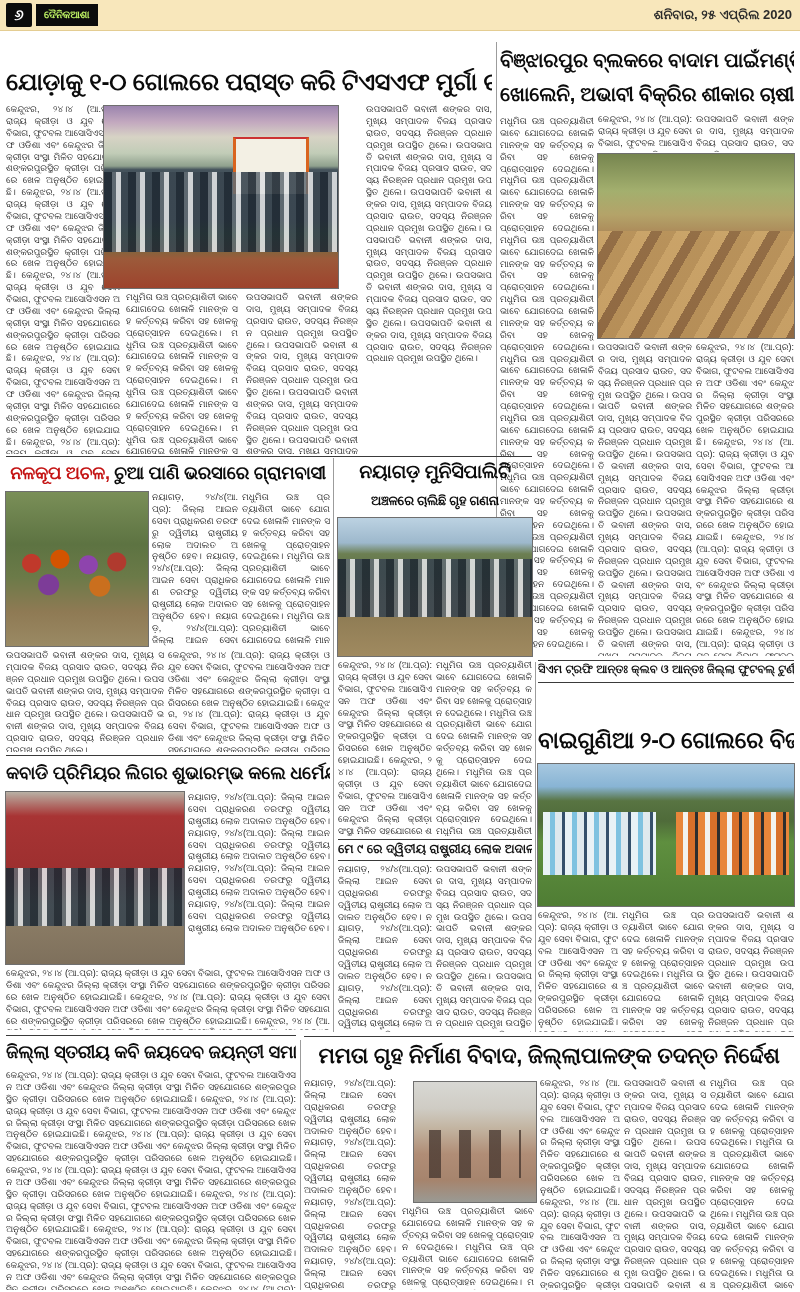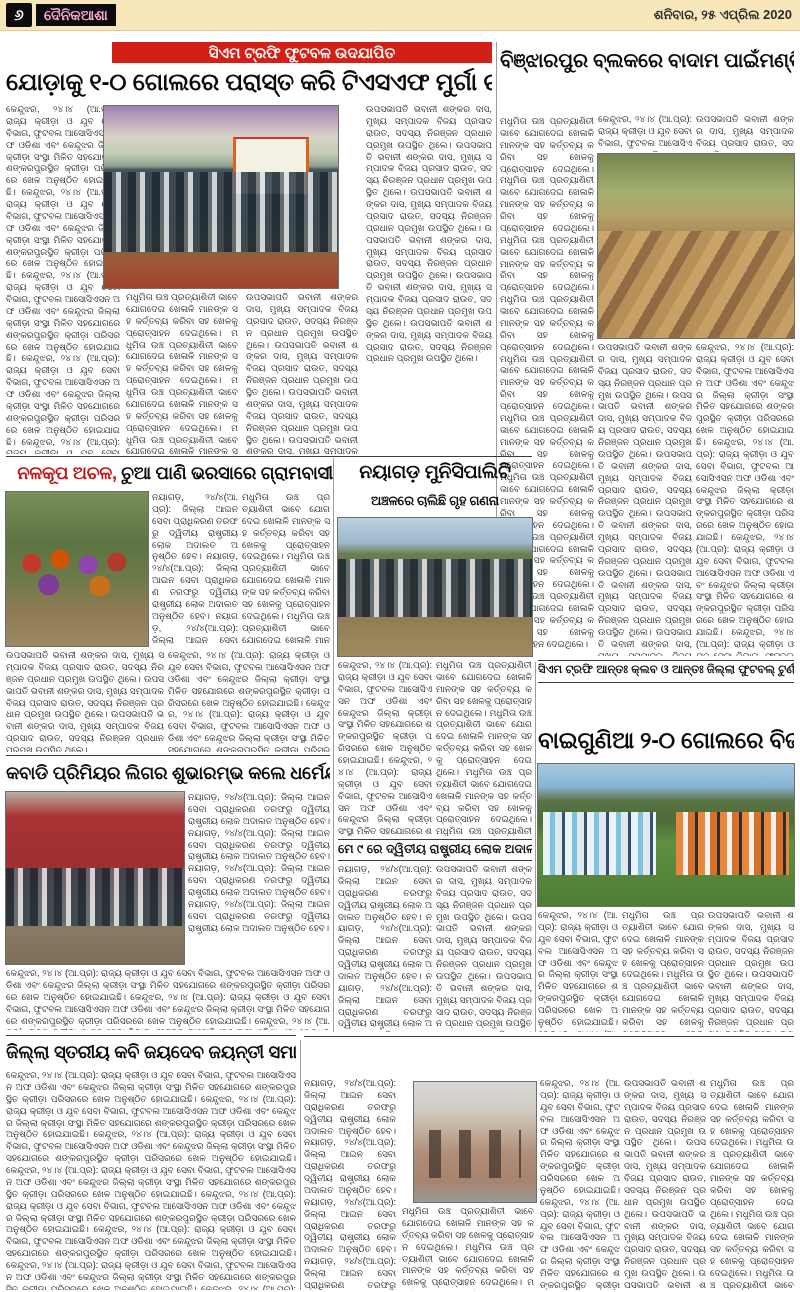--- a/index.html
+++ b/index.html
@@ -3,22 +3,22 @@
 <meta charset="utf-8">
 <style>
   html,body{margin:0;padding:0;background:#ffffff;}
   .page{position:relative;width:800px;height:1292px;background:#ffffff;overflow:hidden;
         font-family:"Liberation Sans","DejaVu Sans",sans-serif;color:#1a1a1a;}
   .abs{position:absolute;}
   
   .topbar{position:absolute;left:0;top:0;width:800px;height:30px;background:#f8e7bb;border-bottom:1px solid #e4cd92;}
   .logo-sq{position:absolute;left:6px;top:3px;width:26px;height:24px;background:#0c0c0c;color:#fff;
            font-weight:bold;font-size:15px;display:flex;align-items:center;justify-content:center;border-radius:2px;}
-  .name-box{position:absolute;left:36px;top:4px;height:22px;padding:0 8px;background:#0c0c0c;color:#f9a8d4;
-            font-weight:bold;font-size:14px;display:flex;align-items:center;white-space:nowrap;}
+  .name-box{position:absolute;left:36px;top:4px;height:22px;padding:0 8px;background:#0c0c0c;color:#bef264;
+            font-weight:bold;font-size:10px;display:flex;align-items:center;white-space:nowrap;}
   .date-txt{position:absolute;right:8px;top:7px;width:300px;text-align:right;font-size:13px;font-weight:bold;color:#2b2b2b;white-space:nowrap;}
   
   .bodytxt{font-size:9px;line-height:1.32;color:#202020;text-align:justify;overflow:hidden;word-break:break-all;}
   .h1line{font-weight:bold;color:#0b0b0b;white-space:nowrap;overflow:hidden;text-align:center;letter-spacing:-0.3px;}
   .kickerA{background:#d32017;color:#ffffff;font-weight:bold;font-size:15px;display:flex;align-items:center;justify-content:center;white-space:nowrap;overflow:hidden;}
   .kickerE{font-weight:bold;font-size:11.5px;text-align:center;white-space:nowrap;overflow:hidden;color:#111;}
   .subheadD{font-weight:bold;font-size:12.5px;text-align:center;white-space:nowrap;overflow:hidden;color:#111;}
   .hr{position:absolute;height:1px;background:#3a3a3a;}
   .vr{position:absolute;width:1px;background:#9c9c9c;}
   
@@ -57,48 +57,48 @@
   <div class="topbar">
     <div class="logo-sq">
       <span>୬</span>
     </div>
     <div class="name-box">
       <span>ଦୈନିକଆଶା</span>
     </div>
     <div class="date-txt">ଶନିବାର, ୨୫ ଏପ୍ରିଲ 2020</div>
   </div>
 
-  <div class="abs kickerA" style="left:112px;top:42px;width:380px;height:21px;">ସିଏମ ଟ୍ରଫି ଫୁଟବଳ ଉଦଯାପିତ</div>
   <div class="abs h1line" style="left:6px;top:64px;width:486px;height:36px;font-size:24px;line-height:36px;">ଯୋଡ଼ାକୁ ୧-୦ ଗୋଲରେ ପରାସ୍ତ କରି ଟିଏସଏଫ ମୁର୍ଗା ଚମ୍ପିଆନ</div>
 
   <div class="abs bodytxt" style="left:6px;top:104px;width:114px;height:350px;">କେନ୍ଦୁଝର, ୨୪।୪ (ଆ.ପ୍ର): ରାଜ୍ୟ କ୍ରୀଡ଼ା ଓ ଯୁବ ସେବା ବିଭାଗ, ଫୁଟବଲ ଆସୋସିଏସନ ଅଫ ଓଡିଶା ଏବଂ କେନ୍ଦୁଝର ଜିଲ୍ଲା କ୍ରୀଡ଼ା ସଂସ୍ଥା ମିଳିତ ସହଯୋଗରେ ଶଙ୍କରପୁରସ୍ଥିତ କ୍ରୀଡ଼ା ପରିସରରେ ଖେଳ ଅନୁଷ୍ଠିତ ହୋଇଯାଇଛି। କେନ୍ଦୁଝର, ୨୪।୪ (ଆ.ପ୍ର): ରାଜ୍ୟ କ୍ରୀଡ଼ା ଓ ଯୁବ ସେବା ବିଭାଗ, ଫୁଟବଲ ଆସୋସିଏସନ ଅଫ ଓଡିଶା ଏବଂ କେନ୍ଦୁଝର ଜିଲ୍ଲା କ୍ରୀଡ଼ା ସଂସ୍ଥା ମିଳିତ ସହଯୋଗରେ ଶଙ୍କରପୁରସ୍ଥିତ କ୍ରୀଡ଼ା ପରିସରରେ ଖେଳ ଅନୁଷ୍ଠିତ ହୋଇଯାଇଛି। କେନ୍ଦୁଝର, ୨୪।୪ (ଆ.ପ୍ର): ରାଜ୍ୟ କ୍ରୀଡ଼ା ଓ ଯୁବ ସେବା ବିଭାଗ, ଫୁଟବଲ ଆସୋସିଏସନ ଅଫ ଓଡିଶା ଏବଂ କେନ୍ଦୁଝର ଜିଲ୍ଲା କ୍ରୀଡ଼ା ସଂସ୍ଥା ମିଳିତ ସହଯୋଗରେ ଶଙ୍କରପୁରସ୍ଥିତ କ୍ରୀଡ଼ା ପରିସରରେ ଖେଳ ଅନୁଷ୍ଠିତ ହୋଇଯାଇଛି। କେନ୍ଦୁଝର, ୨୪।୪ (ଆ.ପ୍ର): ରାଜ୍ୟ କ୍ରୀଡ଼ା ଓ ଯୁବ ସେବା ବିଭାଗ, ଫୁଟବଲ ଆସୋସିଏସନ ଅଫ ଓଡିଶା ଏବଂ କେନ୍ଦୁଝର ଜିଲ୍ଲା କ୍ରୀଡ଼ା ସଂସ୍ଥା ମିଳିତ ସହଯୋଗରେ ଶଙ୍କରପୁରସ୍ଥିତ କ୍ରୀଡ଼ା ପରିସରରେ ଖେଳ ଅନୁଷ୍ଠିତ ହୋଇଯାଇଛି। କେନ୍ଦୁଝର, ୨୪।୪ (ଆ.ପ୍ର): ରାଜ୍ୟ କ୍ରୀଡ଼ା ଓ ଯୁବ ସେବା ବିଭାଗ, ଫୁଟବଲ ଆସୋସିଏସନ ଅଫ ଓଡିଶା ଏବଂ କେନ୍ଦୁଝର ଜିଲ୍ଲା କ୍ରୀଡ଼ା ସଂସ୍ଥା ମିଳିତ ସହଯୋଗରେ ଶଙ୍କରପୁରସ୍ଥିତ କ୍ରୀଡ଼ା ପରିସରରେ ଖେଳ ଅନୁଷ୍ଠିତ ହୋଇଯାଇଛି।</div>
   <div class="ph ph-football" style="left:104px;top:106px;width:234px;height:182px;">
     <div class="ph-banner"></div>
     <div class="row-people" style="top:36%;height:44%;"></div>
   </div>
   <div class="abs bodytxt" style="left:126px;top:292px;width:112px;height:162px;">ମଧୁମିତା ଉଞ୍ଚ ପ୍ରତ୍ୟାଶିତୀ ଭାବେ ଯୋଗଦେଇ ଖେଳାଳି ମାନଙ୍କ ସହ କର୍ତ୍ତବ୍ୟ କରିବା ସହ ଖେଳକୁ ପ୍ରୋତ୍ସାହନ ଦେଇଥିଲେ। ମଧୁମିତା ଉଞ୍ଚ ପ୍ରତ୍ୟାଶିତୀ ଭାବେ ଯୋଗଦେଇ ଖେଳାଳି ମାନଙ୍କ ସହ କର୍ତ୍ତବ୍ୟ କରିବା ସହ ଖେଳକୁ ପ୍ରୋତ୍ସାହନ ଦେଇଥିଲେ। ମଧୁମିତା ଉଞ୍ଚ ପ୍ରତ୍ୟାଶିତୀ ଭାବେ ଯୋଗଦେଇ ଖେଳାଳି ମାନଙ୍କ ସହ କର୍ତ୍ତବ୍ୟ କରିବା ସହ ଖେଳକୁ ପ୍ରୋତ୍ସାହନ ଦେଇଥିଲେ। ମଧୁମିତା ଉଞ୍ଚ ପ୍ରତ୍ୟାଶିତୀ ଭାବେ ଯୋଗଦେଇ ଖେଳାଳି ମାନଙ୍କ ସହ କର୍ତ୍ତବ୍ୟ କରିବା ସହ ଖେଳକୁ ପ୍ରୋତ୍ସାହନ ଦେଇଥିଲେ।</div>
   <div class="abs bodytxt" style="left:246px;top:292px;width:112px;height:162px;">ଉପସଭାପତି ଭବାନୀ ଶଙ୍କର ଦାସ, ମୁଖ୍ୟ ସମ୍ପାଦକ ବିଜୟ ପ୍ରସାଦ ରାଉତ, ସଦସ୍ୟ ନିରଞ୍ଜନ ପ୍ରଧାନ ପ୍ରମୁଖ ଉପସ୍ଥିତ ଥିଲେ। ଉପସଭାପତି ଭବାନୀ ଶଙ୍କର ଦାସ, ମୁଖ୍ୟ ସମ୍ପାଦକ ବିଜୟ ପ୍ରସାଦ ରାଉତ, ସଦସ୍ୟ ନିରଞ୍ଜନ ପ୍ରଧାନ ପ୍ରମୁଖ ଉପସ୍ଥିତ ଥିଲେ। ଉପସଭାପତି ଭବାନୀ ଶଙ୍କର ଦାସ, ମୁଖ୍ୟ ସମ୍ପାଦକ ବିଜୟ ପ୍ରସାଦ ରାଉତ, ସଦସ୍ୟ ନିରଞ୍ଜନ ପ୍ରଧାନ ପ୍ରମୁଖ ଉପସ୍ଥିତ ଥିଲେ। ଉପସଭାପତି ଭବାନୀ ଶଙ୍କର ଦାସ, ମୁଖ୍ୟ ସମ୍ପାଦକ ବିଜୟ ପ୍ରସାଦ ରାଉତ, ସଦସ୍ୟ ନିରଞ୍ଜନ ପ୍ରଧାନ ପ୍ରମୁଖ ଉପସ୍ଥିତ ଥିଲେ।</div>
   <div class="abs bodytxt" style="left:366px;top:104px;width:126px;height:350px;">ଉପସଭାପତି ଭବାନୀ ଶଙ୍କର ଦାସ, ମୁଖ୍ୟ ସମ୍ପାଦକ ବିଜୟ ପ୍ରସାଦ ରାଉତ, ସଦସ୍ୟ ନିରଞ୍ଜନ ପ୍ରଧାନ ପ୍ରମୁଖ ଉପସ୍ଥିତ ଥିଲେ। ଉପସଭାପତି ଭବାନୀ ଶଙ୍କର ଦାସ, ମୁଖ୍ୟ ସମ୍ପାଦକ ବିଜୟ ପ୍ରସାଦ ରାଉତ, ସଦସ୍ୟ ନିରଞ୍ଜନ ପ୍ରଧାନ ପ୍ରମୁଖ ଉପସ୍ଥିତ ଥିଲେ। ଉପସଭାପତି ଭବାନୀ ଶଙ୍କର ଦାସ, ମୁଖ୍ୟ ସମ୍ପାଦକ ବିଜୟ ପ୍ରସାଦ ରାଉତ, ସଦସ୍ୟ ନିରଞ୍ଜନ ପ୍ରଧାନ ପ୍ରମୁଖ ଉପସ୍ଥିତ ଥିଲେ। ଉପସଭାପତି ଭବାନୀ ଶଙ୍କର ଦାସ, ମୁଖ୍ୟ ସମ୍ପାଦକ ବିଜୟ ପ୍ରସାଦ ରାଉତ, ସଦସ୍ୟ ନିରଞ୍ଜନ ପ୍ରଧାନ ପ୍ରମୁଖ ଉପସ୍ଥିତ ଥିଲେ। ଉପସଭାପତି ଭବାନୀ ଶଙ୍କର ଦାସ, ମୁଖ୍ୟ ସମ୍ପାଦକ ବିଜୟ ପ୍ରସାଦ ରାଉତ, ସଦସ୍ୟ ନିରଞ୍ଜନ ପ୍ରଧାନ ପ୍ରମୁଖ ଉପସ୍ଥିତ ଥିଲେ। ଉପସଭାପତି ଭବାନୀ ଶଙ୍କର ଦାସ, ମୁଖ୍ୟ ସମ୍ପାଦକ ବିଜୟ ପ୍ରସାଦ ରାଉତ, ସଦସ୍ୟ ନିରଞ୍ଜନ ପ୍ରଧାନ ପ୍ରମୁଖ ଉପସ୍ଥିତ ଥିଲେ।</div>
 
   <div class="vr" style="left:496px;top:42px;height:614px;"></div>
 
   <div class="abs h1line" style="left:500px;top:44px;width:294px;height:32px;font-size:20px;line-height:32px;">ବିଞ୍ଝାରପୁର ବ୍ଲକରେ ବାଦାମ ପାଇଁମଣ୍ଡି</div>
+  <div class="abs h1line" style="left:500px;top:78px;width:294px;height:32px;font-size:20px;line-height:32px;">ଖୋଲେନି, ଅଭାବୀ ବିକ୍ରିର ଶୀକାର ଚାଷୀ</div>
 
   <div class="abs bodytxt" style="left:500px;top:116px;width:94px;height:540px;">ମଧୁମିତା ଉଞ୍ଚ ପ୍ରତ୍ୟାଶିତୀ ଭାବେ ଯୋଗଦେଇ ଖେଳାଳି ମାନଙ୍କ ସହ କର୍ତ୍ତବ୍ୟ କରିବା ସହ ଖେଳକୁ ପ୍ରୋତ୍ସାହନ ଦେଇଥିଲେ। ମଧୁମିତା ଉଞ୍ଚ ପ୍ରତ୍ୟାଶିତୀ ଭାବେ ଯୋଗଦେଇ ଖେଳାଳି ମାନଙ୍କ ସହ କର୍ତ୍ତବ୍ୟ କରିବା ସହ ଖେଳକୁ ପ୍ରୋତ୍ସାହନ ଦେଇଥିଲେ। ମଧୁମିତା ଉଞ୍ଚ ପ୍ରତ୍ୟାଶିତୀ ଭାବେ ଯୋଗଦେଇ ଖେଳାଳି ମାନଙ୍କ ସହ କର୍ତ୍ତବ୍ୟ କରିବା ସହ ଖେଳକୁ ପ୍ରୋତ୍ସାହନ ଦେଇଥିଲେ। ମଧୁମିତା ଉଞ୍ଚ ପ୍ରତ୍ୟାଶିତୀ ଭାବେ ଯୋଗଦେଇ ଖେଳାଳି ମାନଙ୍କ ସହ କର୍ତ୍ତବ୍ୟ କରିବା ସହ ଖେଳକୁ ପ୍ରୋତ୍ସାହନ ଦେଇଥିଲେ। ମଧୁମିତା ଉଞ୍ଚ ପ୍ରତ୍ୟାଶିତୀ ଭାବେ ଯୋଗଦେଇ ଖେଳାଳି ମାନଙ୍କ ସହ କର୍ତ୍ତବ୍ୟ କରିବା ସହ ଖେଳକୁ ପ୍ରୋତ୍ସାହନ ଦେଇଥିଲେ। ମଧୁମିତା ଉଞ୍ଚ ପ୍ରତ୍ୟାଶିତୀ ଭାବେ ଯୋଗଦେଇ ଖେଳାଳି ମାନଙ୍କ ସହ କର୍ତ୍ତବ୍ୟ କରିବା ସହ ଖେଳକୁ ପ୍ରୋତ୍ସାହନ ଦେଇଥିଲେ। ମଧୁମିତା ଉଞ୍ଚ ପ୍ରତ୍ୟାଶିତୀ ଭାବେ ଯୋଗଦେଇ ଖେଳାଳି ମାନଙ୍କ ସହ କର୍ତ୍ତବ୍ୟ କରିବା ସହ ଖେଳକୁ ପ୍ରୋତ୍ସାହନ ଦେଇଥିଲେ। ମଧୁମିତା ଉଞ୍ଚ ପ୍ରତ୍ୟାଶିତୀ ଭାବେ ଯୋଗଦେଇ ଖେଳାଳି ମାନଙ୍କ ସହ କର୍ତ୍ତବ୍ୟ କରିବା ସହ ଖେଳକୁ ପ୍ରୋତ୍ସାହନ ଦେଇଥିଲେ। ମଧୁମିତା ଉଞ୍ଚ ପ୍ରତ୍ୟାଶିତୀ ଭାବେ ଯୋଗଦେଇ ଖେଳାଳି ମାନଙ୍କ ସହ କର୍ତ୍ତବ୍ୟ କରିବା ସହ ଖେଳକୁ ପ୍ରୋତ୍ସାହନ ଦେଇଥିଲେ।</div>
   <div class="abs bodytxt" style="left:598px;top:114px;width:94px;height:38px;">କେନ୍ଦୁଝର, ୨୪।୪ (ଆ.ପ୍ର): ରାଜ୍ୟ କ୍ରୀଡ଼ା ଓ ଯୁବ ସେବା ବିଭାଗ, ଫୁଟବଲ ଆସୋସିଏସନ ଅଫ ଓଡିଶା ଏବଂ କେନ୍ଦୁଝର ଜିଲ୍ଲା କ୍ରୀଡ଼ା ସଂସ୍ଥା ମିଳିତ ସହଯୋଗରେ ଶଙ୍କରପୁରସ୍ଥିତ କ୍ରୀଡ଼ା ପରିସରରେ ଖେଳ ଅନୁଷ୍ଠିତ ହୋଇଯାଇଛି।</div>
   <div class="abs bodytxt" style="left:696px;top:114px;width:98px;height:38px;">ଉପସଭାପତି ଭବାନୀ ଶଙ୍କର ଦାସ, ମୁଖ୍ୟ ସମ୍ପାଦକ ବିଜୟ ପ୍ରସାଦ ରାଉତ, ସଦସ୍ୟ ନିରଞ୍ଜନ ପ୍ରଧାନ ପ୍ରମୁଖ ଉପସ୍ଥିତ ଥିଲେ।</div>
   <div class="ph ph-peanut" style="left:598px;top:154px;width:196px;height:184px;">
     <div class="peanut-piles"></div>
   </div>
   <div class="abs bodytxt" style="left:598px;top:342px;width:94px;height:314px;">ଉପସଭାପତି ଭବାନୀ ଶଙ୍କର ଦାସ, ମୁଖ୍ୟ ସମ୍ପାଦକ ବିଜୟ ପ୍ରସାଦ ରାଉତ, ସଦସ୍ୟ ନିରଞ୍ଜନ ପ୍ରଧାନ ପ୍ରମୁଖ ଉପସ୍ଥିତ ଥିଲେ। ଉପସଭାପତି ଭବାନୀ ଶଙ୍କର ଦାସ, ମୁଖ୍ୟ ସମ୍ପାଦକ ବିଜୟ ପ୍ରସାଦ ରାଉତ, ସଦସ୍ୟ ନିରଞ୍ଜନ ପ୍ରଧାନ ପ୍ରମୁଖ ଉପସ୍ଥିତ ଥିଲେ। ଉପସଭାପତି ଭବାନୀ ଶଙ୍କର ଦାସ, ମୁଖ୍ୟ ସମ୍ପାଦକ ବିଜୟ ପ୍ରସାଦ ରାଉତ, ସଦସ୍ୟ ନିରଞ୍ଜନ ପ୍ରଧାନ ପ୍ରମୁଖ ଉପସ୍ଥିତ ଥିଲେ। ଉପସଭାପତି ଭବାନୀ ଶଙ୍କର ଦାସ, ମୁଖ୍ୟ ସମ୍ପାଦକ ବିଜୟ ପ୍ରସାଦ ରାଉତ, ସଦସ୍ୟ ନିରଞ୍ଜନ ପ୍ରଧାନ ପ୍ରମୁଖ ଉପସ୍ଥିତ ଥିଲେ। ଉପସଭାପତି ଭବାନୀ ଶଙ୍କର ଦାସ, ମୁଖ୍ୟ ସମ୍ପାଦକ ବିଜୟ ପ୍ରସାଦ ରାଉତ, ସଦସ୍ୟ ନିରଞ୍ଜନ ପ୍ରଧାନ ପ୍ରମୁଖ ଉପସ୍ଥିତ ଥିଲେ। ଉପସଭାପତି ଭବାନୀ ଶଙ୍କର ଦାସ, ମୁଖ୍ୟ ସମ୍ପାଦକ ବିଜୟ ପ୍ରସାଦ ରାଉତ, ସଦସ୍ୟ ନିରଞ୍ଜନ ପ୍ରଧାନ ପ୍ରମୁଖ ଉପସ୍ଥିତ ଥିଲେ।</div>
   <div class="abs bodytxt" style="left:696px;top:342px;width:98px;height:314px;">କେନ୍ଦୁଝର, ୨୪।୪ (ଆ.ପ୍ର): ରାଜ୍ୟ କ୍ରୀଡ଼ା ଓ ଯୁବ ସେବା ବିଭାଗ, ଫୁଟବଲ ଆସୋସିଏସନ ଅଫ ଓଡିଶା ଏବଂ କେନ୍ଦୁଝର ଜିଲ୍ଲା କ୍ରୀଡ଼ା ସଂସ୍ଥା ମିଳିତ ସହଯୋଗରେ ଶଙ୍କରପୁରସ୍ଥିତ କ୍ରୀଡ଼ା ପରିସରରେ ଖେଳ ଅନୁଷ୍ଠିତ ହୋଇଯାଇଛି। କେନ୍ଦୁଝର, ୨୪।୪ (ଆ.ପ୍ର): ରାଜ୍ୟ କ୍ରୀଡ଼ା ଓ ଯୁବ ସେବା ବିଭାଗ, ଫୁଟବଲ ଆସୋସିଏସନ ଅଫ ଓଡିଶା ଏବଂ କେନ୍ଦୁଝର ଜିଲ୍ଲା କ୍ରୀଡ଼ା ସଂସ୍ଥା ମିଳିତ ସହଯୋଗରେ ଶଙ୍କରପୁରସ୍ଥିତ କ୍ରୀଡ଼ା ପରିସରରେ ଖେଳ ଅନୁଷ୍ଠିତ ହୋଇଯାଇଛି। କେନ୍ଦୁଝର, ୨୪।୪ (ଆ.ପ୍ର): ରାଜ୍ୟ କ୍ରୀଡ଼ା ଓ ଯୁବ ସେବା ବିଭାଗ, ଫୁଟବଲ ଆସୋସିଏସନ ଅଫ ଓଡିଶା ଏବଂ କେନ୍ଦୁଝର ଜିଲ୍ଲା କ୍ରୀଡ଼ା ସଂସ୍ଥା ମିଳିତ ସହଯୋଗରେ ଶଙ୍କରପୁରସ୍ଥିତ କ୍ରୀଡ଼ା ପରିସରରେ ଖେଳ ଅନୁଷ୍ଠିତ ହୋଇଯାଇଛି। କେନ୍ଦୁଝର, ୨୪।୪ (ଆ.ପ୍ର): ରାଜ୍ୟ କ୍ରୀଡ଼ା ଓ ଯୁବ ସେବା ବିଭାଗ, ଫୁଟବଲ ଆସୋସିଏସନ ଅଫ ଓଡିଶା ଏବଂ କେନ୍ଦୁଝର ଜିଲ୍ଲା କ୍ରୀଡ଼ା ସଂସ୍ଥା ମିଳିତ ସହଯୋଗରେ ଶଙ୍କରପୁରସ୍ଥିତ କ୍ରୀଡ଼ା ପରିସରରେ ଖେଳ ଅନୁଷ୍ଠିତ ହୋଇଯାଇଛି। କେନ୍ଦୁଝର, ୨୪।୪ (ଆ.ପ୍ର): ରାଜ୍ୟ କ୍ରୀଡ଼ା ଓ ଯୁବ ସେବା ବିଭାଗ, ଫୁଟବଲ ଆସୋସିଏସନ ଅଫ ଓଡିଶା ଏବଂ କେନ୍ଦୁଝର ଜିଲ୍ଲା କ୍ରୀଡ଼ା ସଂସ୍ଥା ମିଳିତ ସହଯୋଗରେ ଶଙ୍କରପୁରସ୍ଥିତ କ୍ରୀଡ଼ା ପରିସରରେ ଖେଳ ଅନୁଷ୍ଠିତ ହୋଇଯାଇଛି। କେନ୍ଦୁଝର, ୨୪।୪ (ଆ.ପ୍ର): ରାଜ୍ୟ କ୍ରୀଡ଼ା ଓ ଯୁବ ସେବା ବିଭାଗ, ଫୁଟବଲ ଆସୋସିଏସନ ଅଫ ଓଡିଶା ଏବଂ କେନ୍ଦୁଝର ଜିଲ୍ଲା କ୍ରୀଡ଼ା ସଂସ୍ଥା ମିଳିତ ସହଯୋଗରେ ଶଙ୍କରପୁରସ୍ଥିତ କ୍ରୀଡ଼ା ପରିସରରେ ଖେଳ ଅନୁଷ୍ଠିତ ହୋଇଯାଇଛି।</div>
 
   <div class="hr" style="left:6px;top:456px;width:526px;"></div>
 
-  <div class="abs h1line" style="left:6px;top:459px;width:324px;height:28px;font-size:18px;line-height:28px;margin-left:7px;">
+  <div class="abs h1line" style="left:6px;top:459px;width:324px;height:28px;font-size:18px;line-height:28px;">
     <span style="color:#c41414;">ନଳକୂପ ଅଚଳ,</span><span> ଚୁଆ ପାଣି ଭରସାରେ ଗ୍ରାମବାସୀ</span>
   </div>
   <div class="ph ph-water" style="left:6px;top:492px;width:142px;height:154px;">
     <div class="water-people"></div>
   </div>
   <div class="abs bodytxt" style="left:152px;top:492px;width:86px;height:154px;">ନୟାଗଡ଼, ୨୪/୪(ଆ.ପ୍ର): ଜିଲ୍ଲା ଆଇନ ସେବା ପ୍ରାଧିକରଣ ତରଫରୁ ଦ୍ୱିତୀୟ ରାଷ୍ଟ୍ରୀୟ ଲୋକ ଅଦାଲତ ଅନୁଷ୍ଠିତ ହେବ। ନୟାଗଡ଼, ୨୪/୪(ଆ.ପ୍ର): ଜିଲ୍ଲା ଆଇନ ସେବା ପ୍ରାଧିକରଣ ତରଫରୁ ଦ୍ୱିତୀୟ ରାଷ୍ଟ୍ରୀୟ ଲୋକ ଅଦାଲତ ଅନୁଷ୍ଠିତ ହେବ। ନୟାଗଡ଼, ୨୪/୪(ଆ.ପ୍ର): ଜିଲ୍ଲା ଆଇନ ସେବା ପ୍ରାଧିକରଣ ତରଫରୁ ଦ୍ୱିତୀୟ ରାଷ୍ଟ୍ରୀୟ ଲୋକ ଅଦାଲତ ଅନୁଷ୍ଠିତ ହେବ।</div>
   <div class="abs bodytxt" style="left:242px;top:492px;width:88px;height:154px;">ମଧୁମିତା ଉଞ୍ଚ ପ୍ରତ୍ୟାଶିତୀ ଭାବେ ଯୋଗଦେଇ ଖେଳାଳି ମାନଙ୍କ ସହ କର୍ତ୍ତବ୍ୟ କରିବା ସହ ଖେଳକୁ ପ୍ରୋତ୍ସାହନ ଦେଇଥିଲେ। ମଧୁମିତା ଉଞ୍ଚ ପ୍ରତ୍ୟାଶିତୀ ଭାବେ ଯୋଗଦେଇ ଖେଳାଳି ମାନଙ୍କ ସହ କର୍ତ୍ତବ୍ୟ କରିବା ସହ ଖେଳକୁ ପ୍ରୋତ୍ସାହନ ଦେଇଥିଲେ। ମଧୁମିତା ଉଞ୍ଚ ପ୍ରତ୍ୟାଶିତୀ ଭାବେ ଯୋଗଦେଇ ଖେଳାଳି ମାନଙ୍କ ସହ କର୍ତ୍ତବ୍ୟ କରିବା ସହ ଖେଳକୁ ପ୍ରୋତ୍ସାହନ ଦେଇଥିଲେ।</div>
   <div class="abs bodytxt" style="left:6px;top:650px;width:158px;height:102px;">ଉପସଭାପତି ଭବାନୀ ଶଙ୍କର ଦାସ, ମୁଖ୍ୟ ସମ୍ପାଦକ ବିଜୟ ପ୍ରସାଦ ରାଉତ, ସଦସ୍ୟ ନିରଞ୍ଜନ ପ୍ରଧାନ ପ୍ରମୁଖ ଉପସ୍ଥିତ ଥିଲେ। ଉପସଭାପତି ଭବାନୀ ଶଙ୍କର ଦାସ, ମୁଖ୍ୟ ସମ୍ପାଦକ ବିଜୟ ପ୍ରସାଦ ରାଉତ, ସଦସ୍ୟ ନିରଞ୍ଜନ ପ୍ରଧାନ ପ୍ରମୁଖ ଉପସ୍ଥିତ ଥିଲେ। ଉପସଭାପତି ଭବାନୀ ଶଙ୍କର ଦାସ, ମୁଖ୍ୟ ସମ୍ପାଦକ ବିଜୟ ପ୍ରସାଦ ରାଉତ, ସଦସ୍ୟ ନିରଞ୍ଜନ ପ୍ରଧାନ ପ୍ରମୁଖ ଉପସ୍ଥିତ ଥିଲେ।</div>
   <div class="abs bodytxt" style="left:168px;top:650px;width:162px;height:102px;">କେନ୍ଦୁଝର, ୨୪।୪ (ଆ.ପ୍ର): ରାଜ୍ୟ କ୍ରୀଡ଼ା ଓ ଯୁବ ସେବା ବିଭାଗ, ଫୁଟବଲ ଆସୋସିଏସନ ଅଫ ଓଡିଶା ଏବଂ କେନ୍ଦୁଝର ଜିଲ୍ଲା କ୍ରୀଡ଼ା ସଂସ୍ଥା ମିଳିତ ସହଯୋଗରେ ଶଙ୍କରପୁରସ୍ଥିତ କ୍ରୀଡ଼ା ପରିସରରେ ଖେଳ ଅନୁଷ୍ଠିତ ହୋଇଯାଇଛି। କେନ୍ଦୁଝର, ୨୪।୪ (ଆ.ପ୍ର): ରାଜ୍ୟ କ୍ରୀଡ଼ା ଓ ଯୁବ ସେବା ବିଭାଗ, ଫୁଟବଲ ଆସୋସିଏସନ ଅଫ ଓଡିଶା ଏବଂ କେନ୍ଦୁଝର ଜିଲ୍ଲା କ୍ରୀଡ଼ା ସଂସ୍ଥା ମିଳିତ ସହଯୋଗରେ ଶଙ୍କରପୁରସ୍ଥିତ କ୍ରୀଡ଼ା ପରିସରରେ ଖେଳ ଅନୁଷ୍ଠିତ ହୋଇଯାଇଛି। କେନ୍ଦୁଝର, ୨୪।୪ (ଆ.ପ୍ର): ରାଜ୍ୟ କ୍ରୀଡ଼ା ଓ ଯୁବ ସେବା ବିଭାଗ, ଫୁଟବଲ ଆସୋସିଏସନ ଅଫ ଓଡିଶା ଏବଂ କେନ୍ଦୁଝର ଜିଲ୍ଲା କ୍ରୀଡ଼ା ସଂସ୍ଥା ମିଳିତ ସହଯୋଗରେ ଶଙ୍କରପୁରସ୍ଥିତ କ୍ରୀଡ଼ା ପରିସରରେ ଖେଳ ଅନୁଷ୍ଠିତ ହୋଇଯାଇଛି।</div>
 
@@ -139,20 +139,21 @@
   <div class="abs bodytxt" style="left:188px;top:792px;width:142px;height:172px;">ନୟାଗଡ଼, ୨୪/୪(ଆ.ପ୍ର): ଜିଲ୍ଲା ଆଇନ ସେବା ପ୍ରାଧିକରଣ ତରଫରୁ ଦ୍ୱିତୀୟ ରାଷ୍ଟ୍ରୀୟ ଲୋକ ଅଦାଲତ ଅନୁଷ୍ଠିତ ହେବ। ନୟାଗଡ଼, ୨୪/୪(ଆ.ପ୍ର): ଜିଲ୍ଲା ଆଇନ ସେବା ପ୍ରାଧିକରଣ ତରଫରୁ ଦ୍ୱିତୀୟ ରାଷ୍ଟ୍ରୀୟ ଲୋକ ଅଦାଲତ ଅନୁଷ୍ଠିତ ହେବ। ନୟାଗଡ଼, ୨୪/୪(ଆ.ପ୍ର): ଜିଲ୍ଲା ଆଇନ ସେବା ପ୍ରାଧିକରଣ ତରଫରୁ ଦ୍ୱିତୀୟ ରାଷ୍ଟ୍ରୀୟ ଲୋକ ଅଦାଲତ ଅନୁଷ୍ଠିତ ହେବ। ନୟାଗଡ଼, ୨୪/୪(ଆ.ପ୍ର): ଜିଲ୍ଲା ଆଇନ ସେବା ପ୍ରାଧିକରଣ ତରଫରୁ ଦ୍ୱିତୀୟ ରାଷ୍ଟ୍ରୀୟ ଲୋକ ଅଦାଲତ ଅନୁଷ୍ଠିତ ହେବ।</div>
   <div class="abs bodytxt" style="left:6px;top:968px;width:324px;height:62px;">କେନ୍ଦୁଝର, ୨୪।୪ (ଆ.ପ୍ର): ରାଜ୍ୟ କ୍ରୀଡ଼ା ଓ ଯୁବ ସେବା ବିଭାଗ, ଫୁଟବଲ ଆସୋସିଏସନ ଅଫ ଓଡିଶା ଏବଂ କେନ୍ଦୁଝର ଜିଲ୍ଲା କ୍ରୀଡ଼ା ସଂସ୍ଥା ମିଳିତ ସହଯୋଗରେ ଶଙ୍କରପୁରସ୍ଥିତ କ୍ରୀଡ଼ା ପରିସରରେ ଖେଳ ଅନୁଷ୍ଠିତ ହୋଇଯାଇଛି। କେନ୍ଦୁଝର, ୨୪।୪ (ଆ.ପ୍ର): ରାଜ୍ୟ କ୍ରୀଡ଼ା ଓ ଯୁବ ସେବା ବିଭାଗ, ଫୁଟବଲ ଆସୋସିଏସନ ଅଫ ଓଡିଶା ଏବଂ କେନ୍ଦୁଝର ଜିଲ୍ଲା କ୍ରୀଡ଼ା ସଂସ୍ଥା ମିଳିତ ସହଯୋଗରେ ଶଙ୍କରପୁରସ୍ଥିତ କ୍ରୀଡ଼ା ପରିସରରେ ଖେଳ ଅନୁଷ୍ଠିତ ହୋଇଯାଇଛି। କେନ୍ଦୁଝର, ୨୪।୪ (ଆ.ପ୍ର): ରାଜ୍ୟ କ୍ରୀଡ଼ା ଓ ଯୁବ ସେବା ବିଭାଗ, ଫୁଟବଲ ଆସୋସିଏସନ ଅଫ ଓଡିଶା ଏବଂ କେନ୍ଦୁଝର ଜିଲ୍ଲା କ୍ରୀଡ଼ା ସଂସ୍ଥା ମିଳିତ ସହଯୋଗରେ ଶଙ୍କରପୁରସ୍ଥିତ କ୍ରୀଡ଼ା ପରିସରରେ ଖେଳ ଅନୁଷ୍ଠିତ ହୋଇଯାଇଛି।</div>
 
   <div class="hr" style="left:6px;top:1035px;width:290px;"></div>
   <div class="abs h1line" style="left:6px;top:1039px;width:290px;height:26px;font-size:18px;line-height:26px;">ଜିଲ୍ଲା ସ୍ତରୀୟ କବି ଜୟଦେବ ଜୟନ୍ତୀ ସମାରୋହ</div>
   <div class="abs bodytxt" style="left:6px;top:1070px;width:290px;height:220px;">କେନ୍ଦୁଝର, ୨୪।୪ (ଆ.ପ୍ର): ରାଜ୍ୟ କ୍ରୀଡ଼ା ଓ ଯୁବ ସେବା ବିଭାଗ, ଫୁଟବଲ ଆସୋସିଏସନ ଅଫ ଓଡିଶା ଏବଂ କେନ୍ଦୁଝର ଜିଲ୍ଲା କ୍ରୀଡ଼ା ସଂସ୍ଥା ମିଳିତ ସହଯୋଗରେ ଶଙ୍କରପୁରସ୍ଥିତ କ୍ରୀଡ଼ା ପରିସରରେ ଖେଳ ଅନୁଷ୍ଠିତ ହୋଇଯାଇଛି। କେନ୍ଦୁଝର, ୨୪।୪ (ଆ.ପ୍ର): ରାଜ୍ୟ କ୍ରୀଡ଼ା ଓ ଯୁବ ସେବା ବିଭାଗ, ଫୁଟବଲ ଆସୋସିଏସନ ଅଫ ଓଡିଶା ଏବଂ କେନ୍ଦୁଝର ଜିଲ୍ଲା କ୍ରୀଡ଼ା ସଂସ୍ଥା ମିଳିତ ସହଯୋଗରେ ଶଙ୍କରପୁରସ୍ଥିତ କ୍ରୀଡ଼ା ପରିସରରେ ଖେଳ ଅନୁଷ୍ଠିତ ହୋଇଯାଇଛି। କେନ୍ଦୁଝର, ୨୪।୪ (ଆ.ପ୍ର): ରାଜ୍ୟ କ୍ରୀଡ଼ା ଓ ଯୁବ ସେବା ବିଭାଗ, ଫୁଟବଲ ଆସୋସିଏସନ ଅଫ ଓଡିଶା ଏବଂ କେନ୍ଦୁଝର ଜିଲ୍ଲା କ୍ରୀଡ଼ା ସଂସ୍ଥା ମିଳିତ ସହଯୋଗରେ ଶଙ୍କରପୁରସ୍ଥିତ କ୍ରୀଡ଼ା ପରିସରରେ ଖେଳ ଅନୁଷ୍ଠିତ ହୋଇଯାଇଛି। କେନ୍ଦୁଝର, ୨୪।୪ (ଆ.ପ୍ର): ରାଜ୍ୟ କ୍ରୀଡ଼ା ଓ ଯୁବ ସେବା ବିଭାଗ, ଫୁଟବଲ ଆସୋସିଏସନ ଅଫ ଓଡିଶା ଏବଂ କେନ୍ଦୁଝର ଜିଲ୍ଲା କ୍ରୀଡ଼ା ସଂସ୍ଥା ମିଳିତ ସହଯୋଗରେ ଶଙ୍କରପୁରସ୍ଥିତ କ୍ରୀଡ଼ା ପରିସରରେ ଖେଳ ଅନୁଷ୍ଠିତ ହୋଇଯାଇଛି। କେନ୍ଦୁଝର, ୨୪।୪ (ଆ.ପ୍ର): ରାଜ୍ୟ କ୍ରୀଡ଼ା ଓ ଯୁବ ସେବା ବିଭାଗ, ଫୁଟବଲ ଆସୋସିଏସନ ଅଫ ଓଡିଶା ଏବଂ କେନ୍ଦୁଝର ଜିଲ୍ଲା କ୍ରୀଡ଼ା ସଂସ୍ଥା ମିଳିତ ସହଯୋଗରେ ଶଙ୍କରପୁରସ୍ଥିତ କ୍ରୀଡ଼ା ପରିସରରେ ଖେଳ ଅନୁଷ୍ଠିତ ହୋଇଯାଇଛି। କେନ୍ଦୁଝର, ୨୪।୪ (ଆ.ପ୍ର): ରାଜ୍ୟ କ୍ରୀଡ଼ା ଓ ଯୁବ ସେବା ବିଭାଗ, ଫୁଟବଲ ଆସୋସିଏସନ ଅଫ ଓଡିଶା ଏବଂ କେନ୍ଦୁଝର ଜିଲ୍ଲା କ୍ରୀଡ଼ା ସଂସ୍ଥା ମିଳିତ ସହଯୋଗରେ ଶଙ୍କରପୁରସ୍ଥିତ କ୍ରୀଡ଼ା ପରିସରରେ ଖେଳ ଅନୁଷ୍ଠିତ ହୋଇଯାଇଛି। କେନ୍ଦୁଝର, ୨୪।୪ (ଆ.ପ୍ର): ରାଜ୍ୟ କ୍ରୀଡ଼ା ଓ ଯୁବ ସେବା ବିଭାଗ, ଫୁଟବଲ ଆସୋସିଏସନ ଅଫ ଓଡିଶା ଏବଂ କେନ୍ଦୁଝର ଜିଲ୍ଲା କ୍ରୀଡ଼ା ସଂସ୍ଥା ମିଳିତ ସହଯୋଗରେ ଶଙ୍କରପୁରସ୍ଥିତ କ୍ରୀଡ଼ା ପରିସରରେ ଖେଳ ଅନୁଷ୍ଠିତ ହୋଇଯାଇଛି। କେନ୍ଦୁଝର, ୨୪।୪ (ଆ.ପ୍ର): ରାଜ୍ୟ କ୍ରୀଡ଼ା ଓ ଯୁବ ସେବା ବିଭାଗ, ଫୁଟବଲ ଆସୋସିଏସନ ଅଫ ଓଡିଶା ଏବଂ କେନ୍ଦୁଝର ଜିଲ୍ଲା କ୍ରୀଡ଼ା ସଂସ୍ଥା ମିଳିତ ସହଯୋଗରେ ଶଙ୍କରପୁରସ୍ଥିତ କ୍ରୀଡ଼ା ପରିସରରେ ଖେଳ ଅନୁଷ୍ଠିତ ହୋଇଯାଇଛି। କେନ୍ଦୁଝର, ୨୪।୪ (ଆ.ପ୍ର): ରାଜ୍ୟ କ୍ରୀଡ଼ା ଓ ଯୁବ ସେବା ବିଭାଗ, ଫୁଟବଲ ଆସୋସିଏସନ ଅଫ ଓଡିଶା ଏବଂ କେନ୍ଦୁଝର ଜିଲ୍ଲା କ୍ରୀଡ଼ା ସଂସ୍ଥା ମିଳିତ ସହଯୋଗରେ ଶଙ୍କରପୁରସ୍ଥିତ କ୍ରୀଡ଼ା ପରିସରରେ ଖେଳ ଅନୁଷ୍ଠିତ ହୋଇଯାଇଛି।</div>
 
   <div class="vr" style="left:300px;top:1040px;height:250px;"></div>
 
   <div class="hr" style="left:304px;top:1036px;width:490px;"></div>
+  <div class="abs h1line" style="left:304px;top:1041px;width:490px;height:30px;font-size:22px;line-height:30px;">ମମତା ଗୃହ ନିର୍ମାଣ ବିବାଦ, ଜିଲ୍ଲାପାଳଙ୍କ ତଦନ୍ତ ନିର୍ଦ୍ଦେଶ</div>
   <div class="abs bodytxt" style="left:304px;top:1078px;width:92px;height:212px;">ନୟାଗଡ଼, ୨୪/୪(ଆ.ପ୍ର): ଜିଲ୍ଲା ଆଇନ ସେବା ପ୍ରାଧିକରଣ ତରଫରୁ ଦ୍ୱିତୀୟ ରାଷ୍ଟ୍ରୀୟ ଲୋକ ଅଦାଲତ ଅନୁଷ୍ଠିତ ହେବ। ନୟାଗଡ଼, ୨୪/୪(ଆ.ପ୍ର): ଜିଲ୍ଲା ଆଇନ ସେବା ପ୍ରାଧିକରଣ ତରଫରୁ ଦ୍ୱିତୀୟ ରାଷ୍ଟ୍ରୀୟ ଲୋକ ଅଦାଲତ ଅନୁଷ୍ଠିତ ହେବ। ନୟାଗଡ଼, ୨୪/୪(ଆ.ପ୍ର): ଜିଲ୍ଲା ଆଇନ ସେବା ପ୍ରାଧିକରଣ ତରଫରୁ ଦ୍ୱିତୀୟ ରାଷ୍ଟ୍ରୀୟ ଲୋକ ଅଦାଲତ ଅନୁଷ୍ଠିତ ହେବ। ନୟାଗଡ଼, ୨୪/୪(ଆ.ପ୍ର): ଜିଲ୍ଲା ଆଇନ ସେବା ପ୍ରାଧିକରଣ ତରଫରୁ ଦ୍ୱିତୀୟ ରାଷ୍ଟ୍ରୀୟ ଲୋକ ଅଦାଲତ ଅନୁଷ୍ଠିତ ହେବ। ନୟାଗଡ଼, ୨୪/୪(ଆ.ପ୍ର): ଜିଲ୍ଲା ଆଇନ ସେବା ପ୍ରାଧିକରଣ ତରଫରୁ ଦ୍ୱିତୀୟ ରାଷ୍ଟ୍ରୀୟ ଲୋକ ଅଦାଲତ ଅନୁଷ୍ଠିତ ହେବ।</div>
   <div class="ph ph-house" style="left:414px;top:1082px;width:122px;height:120px;">
     <div class="house-holes"></div>
   </div>
   <div class="abs bodytxt" style="left:402px;top:1206px;width:132px;height:84px;">ମଧୁମିତା ଉଞ୍ଚ ପ୍ରତ୍ୟାଶିତୀ ଭାବେ ଯୋଗଦେଇ ଖେଳାଳି ମାନଙ୍କ ସହ କର୍ତ୍ତବ୍ୟ କରିବା ସହ ଖେଳକୁ ପ୍ରୋତ୍ସାହନ ଦେଇଥିଲେ। ମଧୁମିତା ଉଞ୍ଚ ପ୍ରତ୍ୟାଶିତୀ ଭାବେ ଯୋଗଦେଇ ଖେଳାଳି ମାନଙ୍କ ସହ କର୍ତ୍ତବ୍ୟ କରିବା ସହ ଖେଳକୁ ପ୍ରୋତ୍ସାହନ ଦେଇଥିଲେ। ମଧୁମିତା ଉଞ୍ଚ ପ୍ରତ୍ୟାଶିତୀ ଭାବେ ଯୋଗଦେଇ ଖେଳାଳି ମାନଙ୍କ ସହ କର୍ତ୍ତବ୍ୟ କରିବା ସହ ଖେଳକୁ ପ୍ରୋତ୍ସାହନ ଦେଇଥିଲେ।</div>
   <div class="abs bodytxt" style="left:540px;top:1078px;width:80px;height:212px;">କେନ୍ଦୁଝର, ୨୪।୪ (ଆ.ପ୍ର): ରାଜ୍ୟ କ୍ରୀଡ଼ା ଓ ଯୁବ ସେବା ବିଭାଗ, ଫୁଟବଲ ଆସୋସିଏସନ ଅଫ ଓଡିଶା ଏବଂ କେନ୍ଦୁଝର ଜିଲ୍ଲା କ୍ରୀଡ଼ା ସଂସ୍ଥା ମିଳିତ ସହଯୋଗରେ ଶଙ୍କରପୁରସ୍ଥିତ କ୍ରୀଡ଼ା ପରିସରରେ ଖେଳ ଅନୁଷ୍ଠିତ ହୋଇଯାଇଛି। କେନ୍ଦୁଝର, ୨୪।୪ (ଆ.ପ୍ର): ରାଜ୍ୟ କ୍ରୀଡ଼ା ଓ ଯୁବ ସେବା ବିଭାଗ, ଫୁଟବଲ ଆସୋସିଏସନ ଅଫ ଓଡିଶା ଏବଂ କେନ୍ଦୁଝର ଜିଲ୍ଲା କ୍ରୀଡ଼ା ସଂସ୍ଥା ମିଳିତ ସହଯୋଗରେ ଶଙ୍କରପୁରସ୍ଥିତ କ୍ରୀଡ଼ା ପରିସରରେ ଖେଳ ଅନୁଷ୍ଠିତ ହୋଇଯାଇଛି। କେନ୍ଦୁଝର, ୨୪।୪ (ଆ.ପ୍ର): ରାଜ୍ୟ କ୍ରୀଡ଼ା ଓ ଯୁବ ସେବା ବିଭାଗ, ଫୁଟବଲ ଆସୋସିଏସନ ଅଫ ଓଡିଶା ଏବଂ କେନ୍ଦୁଝର ଜିଲ୍ଲା କ୍ରୀଡ଼ା ସଂସ୍ଥା ମିଳିତ ସହଯୋଗରେ ଶଙ୍କରପୁରସ୍ଥିତ କ୍ରୀଡ଼ା ପରିସରରେ ଖେଳ ଅନୁଷ୍ଠିତ ହୋଇଯାଇଛି। କେନ୍ଦୁଝର, ୨୪।୪ (ଆ.ପ୍ର): ରାଜ୍ୟ କ୍ରୀଡ଼ା ଓ ଯୁବ ସେବା ବିଭାଗ, ଫୁଟବଲ ଆସୋସିଏସନ ଅଫ ଓଡିଶା ଏବଂ କେନ୍ଦୁଝର ଜିଲ୍ଲା କ୍ରୀଡ଼ା ସଂସ୍ଥା ମିଳିତ ସହଯୋଗରେ ଶଙ୍କରପୁରସ୍ଥିତ କ୍ରୀଡ଼ା ପରିସରରେ ଖେଳ ଅନୁଷ୍ଠିତ ହୋଇଯାଇଛି। କେନ୍ଦୁଝର, ୨୪।୪ (ଆ.ପ୍ର): ରାଜ୍ୟ କ୍ରୀଡ଼ା ଓ ଯୁବ ସେବା ବିଭାଗ, ଫୁଟବଲ ଆସୋସିଏସନ ଅଫ ଓଡିଶା ଏବଂ କେନ୍ଦୁଝର ଜିଲ୍ଲା କ୍ରୀଡ଼ା ସଂସ୍ଥା ମିଳିତ ସହଯୋଗରେ ଶଙ୍କରପୁରସ୍ଥିତ କ୍ରୀଡ଼ା ପରିସରରେ ଖେଳ ଅନୁଷ୍ଠିତ ହୋଇଯାଇଛି।</div>
   <div class="abs bodytxt" style="left:624px;top:1078px;width:82px;height:212px;">ଉପସଭାପତି ଭବାନୀ ଶଙ୍କର ଦାସ, ମୁଖ୍ୟ ସମ୍ପାଦକ ବିଜୟ ପ୍ରସାଦ ରାଉତ, ସଦସ୍ୟ ନିରଞ୍ଜନ ପ୍ରଧାନ ପ୍ରମୁଖ ଉପସ୍ଥିତ ଥିଲେ। ଉପସଭାପତି ଭବାନୀ ଶଙ୍କର ଦାସ, ମୁଖ୍ୟ ସମ୍ପାଦକ ବିଜୟ ପ୍ରସାଦ ରାଉତ, ସଦସ୍ୟ ନିରଞ୍ଜନ ପ୍ରଧାନ ପ୍ରମୁଖ ଉପସ୍ଥିତ ଥିଲେ। ଉପସଭାପତି ଭବାନୀ ଶଙ୍କର ଦାସ, ମୁଖ୍ୟ ସମ୍ପାଦକ ବିଜୟ ପ୍ରସାଦ ରାଉତ, ସଦସ୍ୟ ନିରଞ୍ଜନ ପ୍ରଧାନ ପ୍ରମୁଖ ଉପସ୍ଥିତ ଥିଲେ। ଉପସଭାପତି ଭବାନୀ ଶଙ୍କର ଦାସ, ମୁଖ୍ୟ ସମ୍ପାଦକ ବିଜୟ ପ୍ରସାଦ ରାଉତ, ସଦସ୍ୟ ନିରଞ୍ଜନ ପ୍ରଧାନ ପ୍ରମୁଖ ଉପସ୍ଥିତ ଥିଲେ। ଉପସଭାପତି ଭବାନୀ ଶଙ୍କର ଦାସ, ମୁଖ୍ୟ ସମ୍ପାଦକ ବିଜୟ ପ୍ରସାଦ ରାଉତ, ସଦସ୍ୟ ନିରଞ୍ଜନ ପ୍ରଧାନ ପ୍ରମୁଖ ଉପସ୍ଥିତ ଥିଲେ।</div>
   <div class="abs bodytxt" style="left:710px;top:1078px;width:84px;height:212px;">ମଧୁମିତା ଉଞ୍ଚ ପ୍ରତ୍ୟାଶିତୀ ଭାବେ ଯୋଗଦେଇ ଖେଳାଳି ମାନଙ୍କ ସହ କର୍ତ୍ତବ୍ୟ କରିବା ସହ ଖେଳକୁ ପ୍ରୋତ୍ସାହନ ଦେଇଥିଲେ। ମଧୁମିତା ଉଞ୍ଚ ପ୍ରତ୍ୟାଶିତୀ ଭାବେ ଯୋଗଦେଇ ଖେଳାଳି ମାନଙ୍କ ସହ କର୍ତ୍ତବ୍ୟ କରିବା ସହ ଖେଳକୁ ପ୍ରୋତ୍ସାହନ ଦେଇଥିଲେ। ମଧୁମିତା ଉଞ୍ଚ ପ୍ରତ୍ୟାଶିତୀ ଭାବେ ଯୋଗଦେଇ ଖେଳାଳି ମାନଙ୍କ ସହ କର୍ତ୍ତବ୍ୟ କରିବା ସହ ଖେଳକୁ ପ୍ରୋତ୍ସାହନ ଦେଇଥିଲେ। ମଧୁମିତା ଉଞ୍ଚ ପ୍ରତ୍ୟାଶିତୀ ଭାବେ ଯୋଗଦେଇ ଖେଳାଳି ମାନଙ୍କ ସହ କର୍ତ୍ତବ୍ୟ କରିବା ସହ ଖେଳକୁ ପ୍ରୋତ୍ସାହନ ଦେଇଥିଲେ। ମଧୁମିତା ଉଞ୍ଚ ପ୍ରତ୍ୟାଶିତୀ ଭାବେ ଯୋଗଦେଇ ଖେଳାଳି ମାନଙ୍କ ସହ କର୍ତ୍ତବ୍ୟ କରିବା ସହ ଖେଳକୁ ପ୍ରୋତ୍ସାହନ ଦେଇଥିଲେ।</div>
 
 </div>

